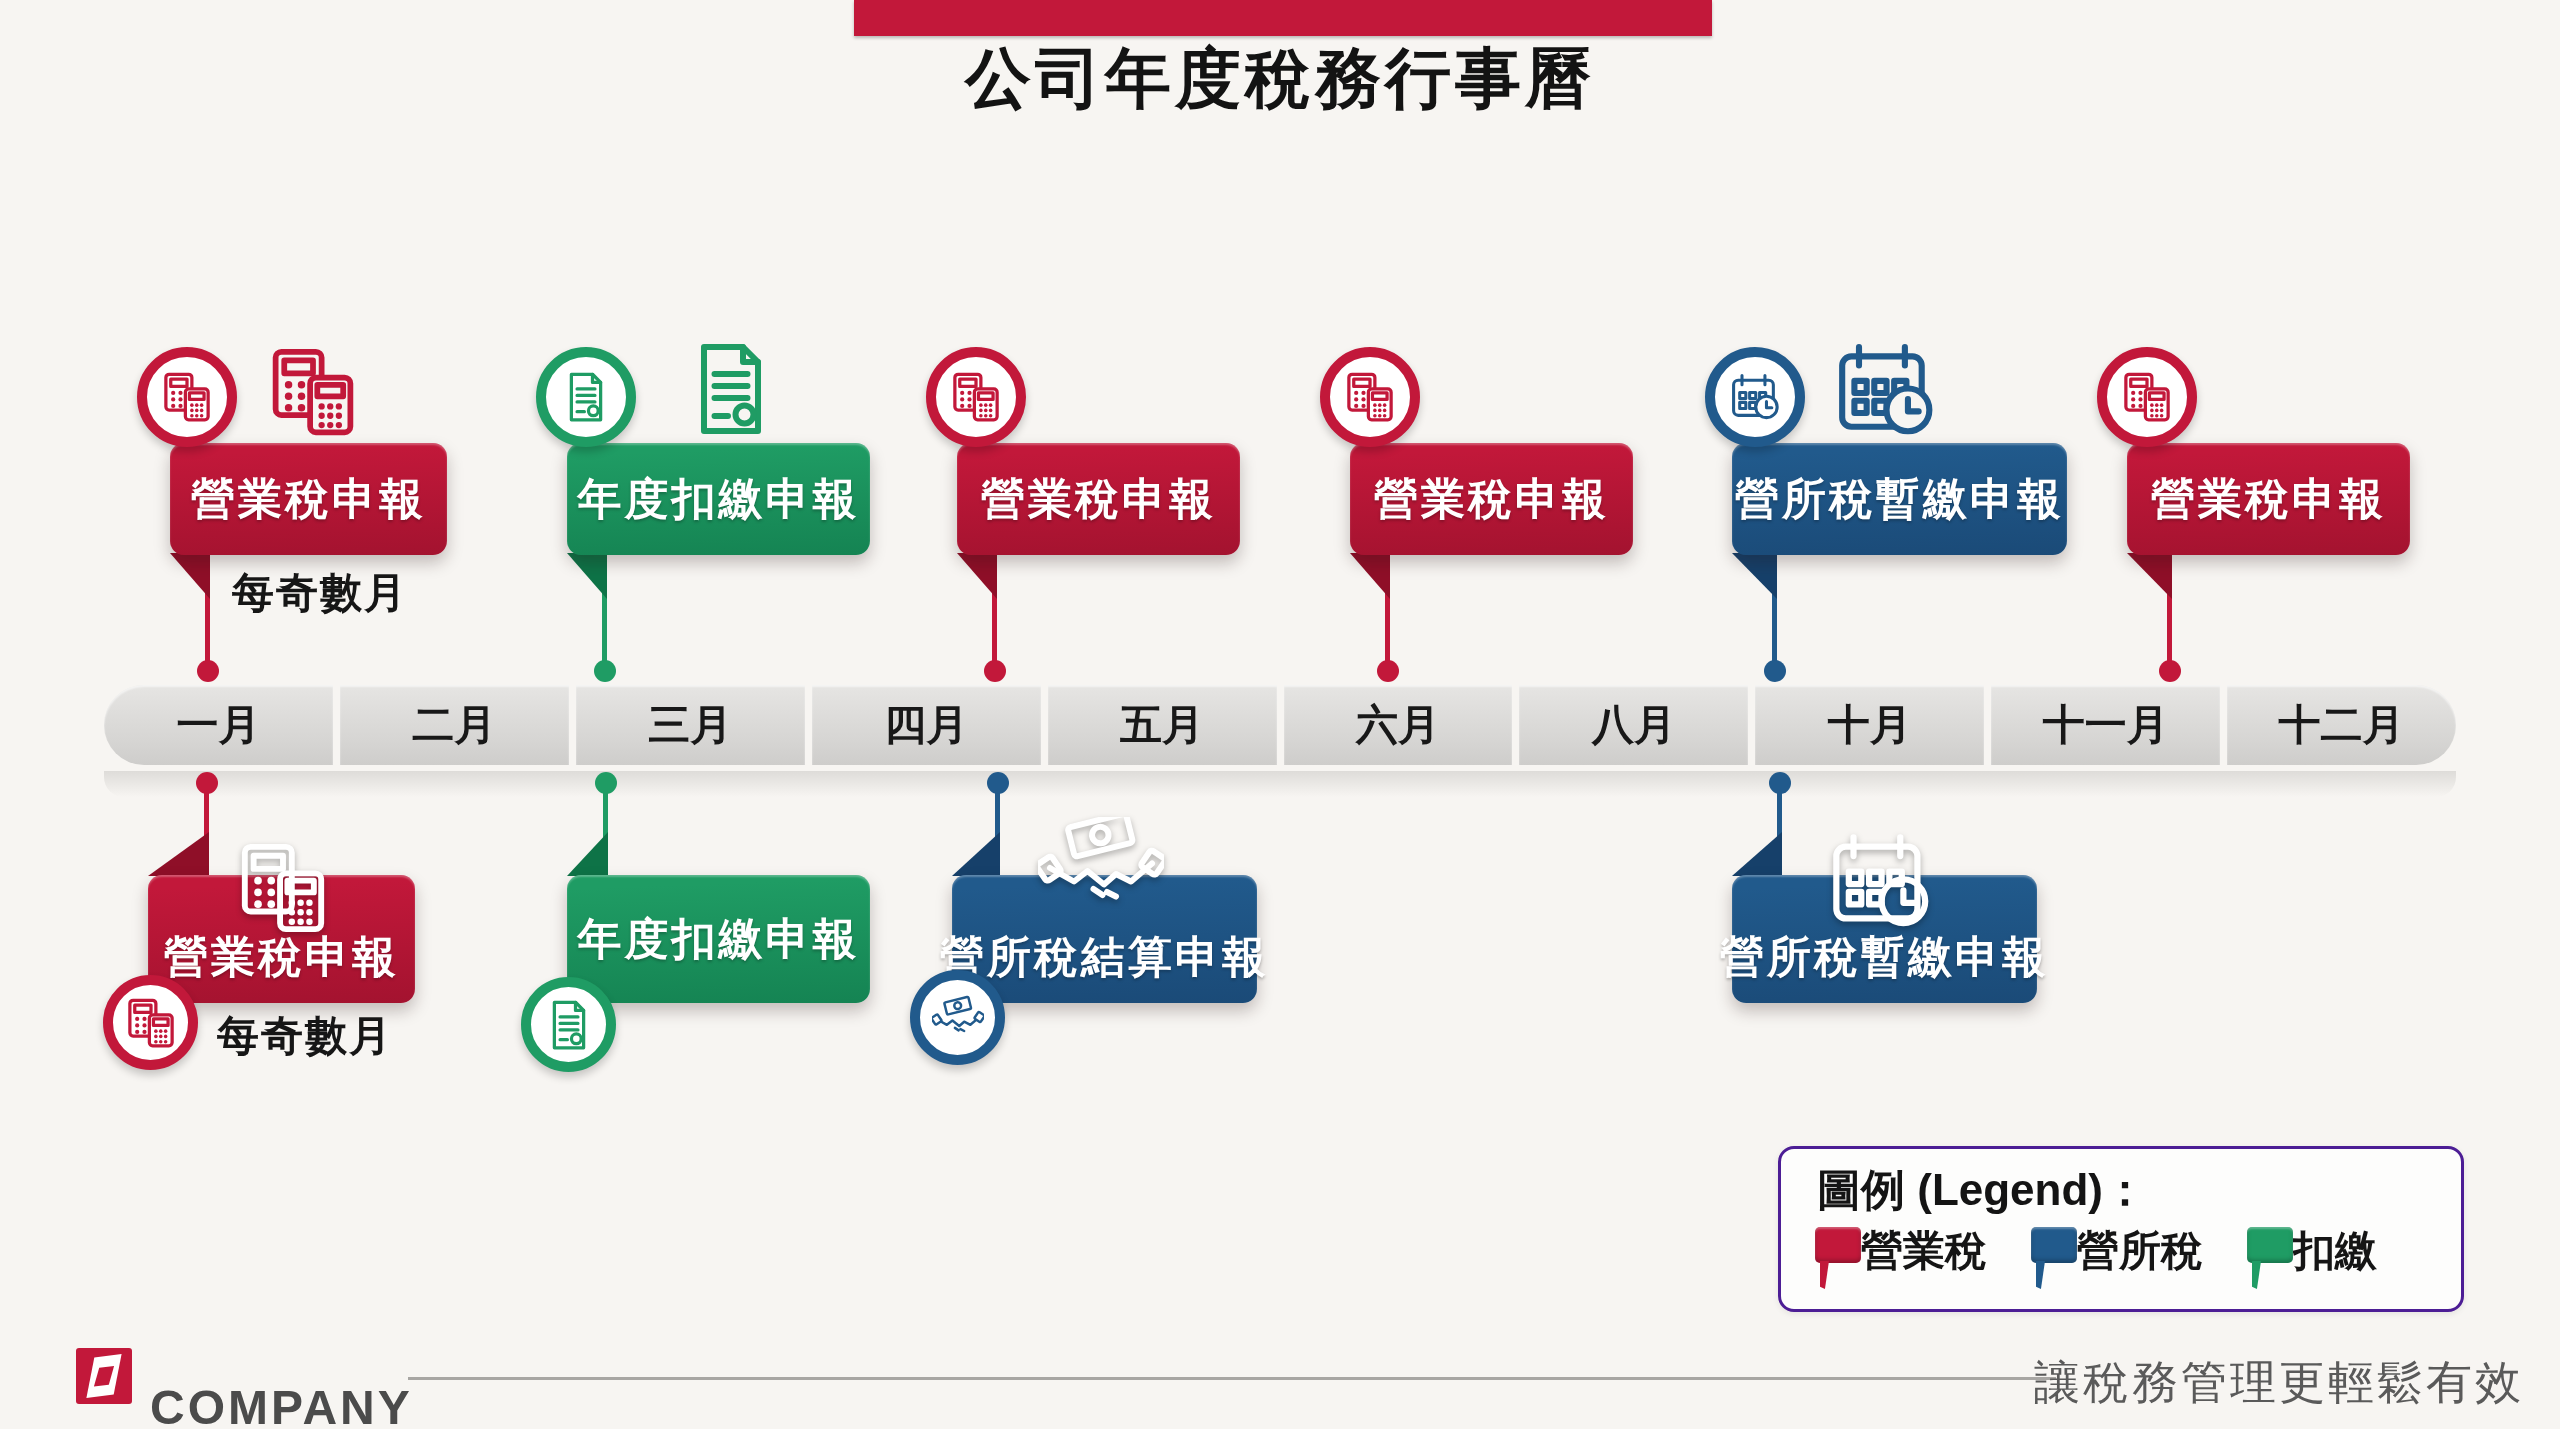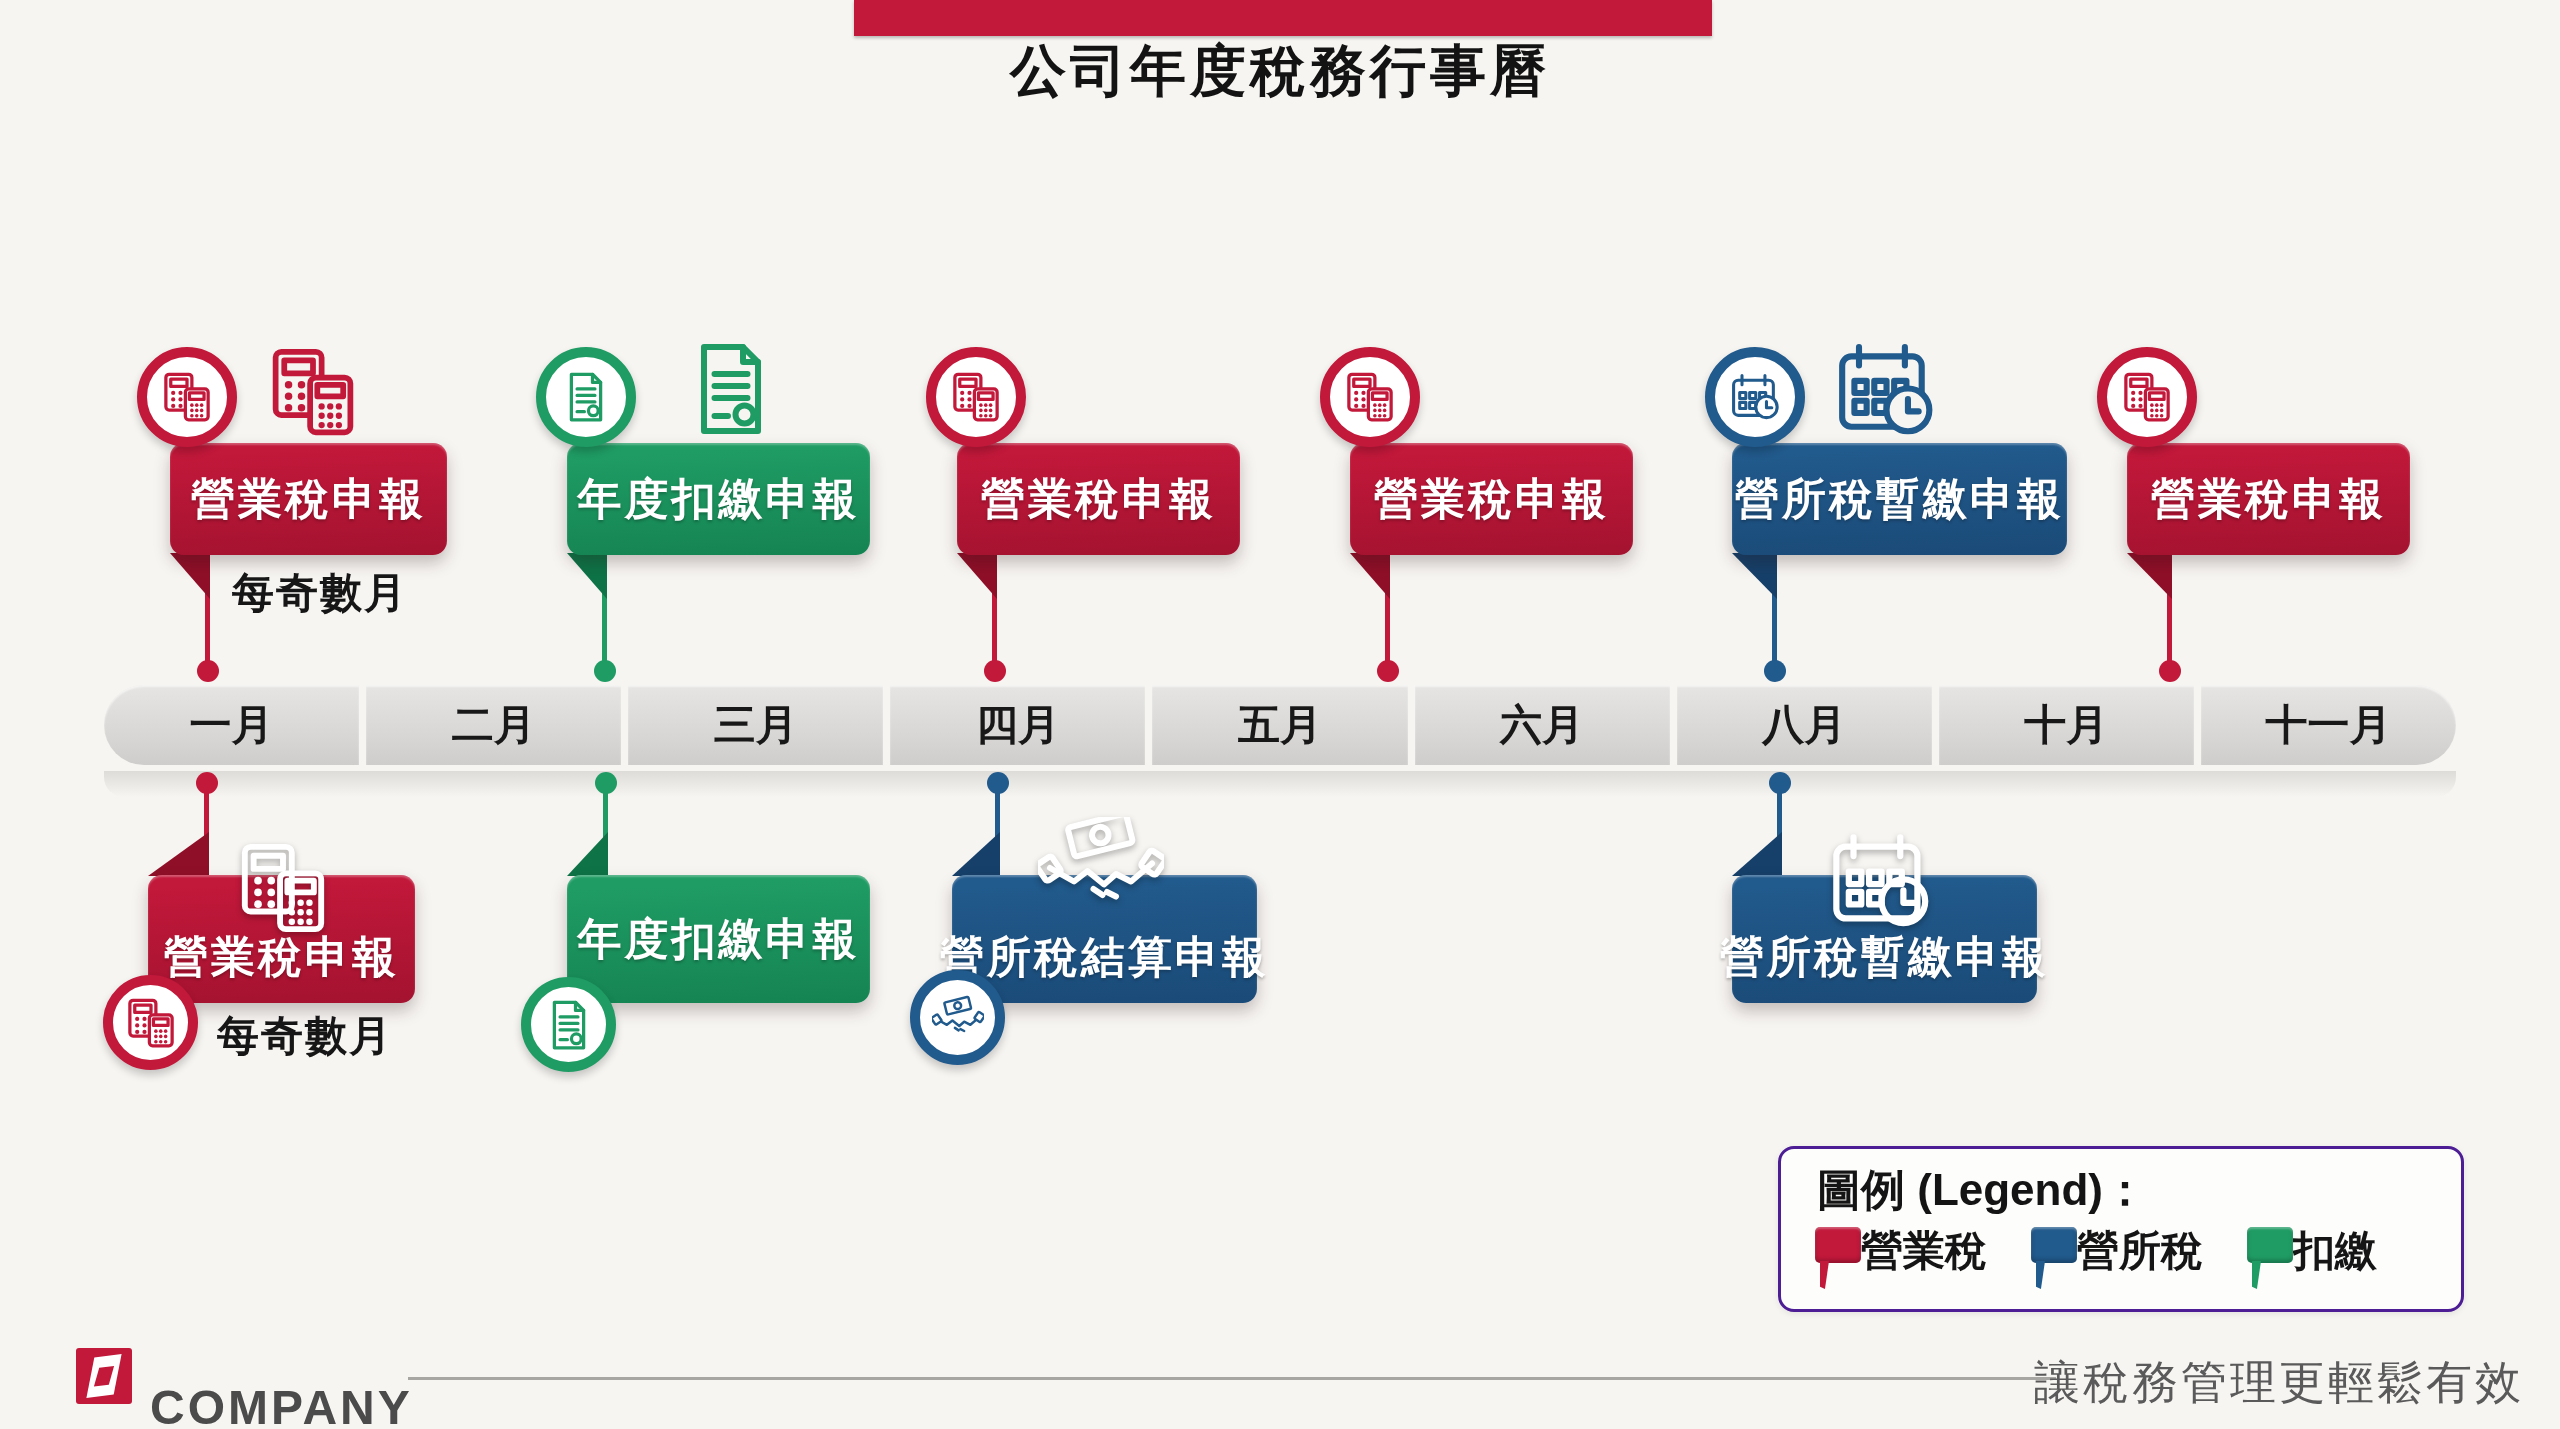--- a/index.html
+++ b/index.html
@@ -8,21 +8,21 @@
     --red:#c2183a;--red-dark:#8f0f28;--green:#1f9c64;--green-dark:#0e7347;
     --blue:#215a8c;--blue-dark:#16406a;--tl:#d9d8d6;}
   .c-red{--c:var(--red);--cd:var(--red-dark);}
   .c-green{--c:var(--green);--cd:var(--green-dark);}
   .c-blue{--c:var(--blue);--cd:var(--blue-dark);}
 
   
   .banner{position:absolute;left:854px;top:0;width:858px;height:36px;background:var(--red);
     box-shadow:0 2px 3px rgba(0,0,0,.25);}
   .title{position:absolute;left:50%;top:34px;transform:translateX(-50%);
-    font-size:56px;font-weight:900;color:#131313;letter-spacing:4px;white-space:nowrap;}
+    font-size:66px;font-weight:900;color:#131313;letter-spacing:4px;white-space:nowrap;}
 
   
   .timeline{position:absolute;left:104px;top:685px;width:2352px;height:80px;display:flex;gap:7px;}
   .month{flex:1;display:flex;align-items:center;justify-content:center;
     background:linear-gradient(180deg,#e6e5e3 0%,#d6d5d3 70%,#cecdcb 100%);
     font-size:42px;font-weight:900;color:#181818;box-shadow:inset 0 2px 2px rgba(255,255,255,.6);}
   .month:first-child{border-radius:44px 0 0 44px;}
   .month:last-child{border-radius:0 44px 44px 0;}
   .timeline-reflection{position:absolute;left:104px;top:771px;width:2352px;height:26px;
     background:linear-gradient(180deg,rgba(90,88,85,.16),rgba(90,88,85,0));border-radius:0 0 20px 20px;}
@@ -157,20 +157,21 @@
   <div class="timeline">
     <div class="month">一月</div>
     <div class="month">二月</div>
     <div class="month">三月</div>
     <div class="month">四月</div>
     <div class="month">五月</div>
     <div class="month">六月</div>
     <div class="month">八月</div>
     <div class="month">十月</div>
     <div class="month">十一月</div>
+    <div class="month">十二月</div>
   </div>
   <div class="timeline-reflection"></div>
 
   <div class="marker top c-red" style="left:170px;top:443px;width:277px;">
     <div class="stem" style="left:35px;">
         <div class="dot"></div>
       </div>
     <div class="tail-top"></div>
     <div class="badge" style="left:-33px;">
         <svg viewBox="0 0 64 64">

